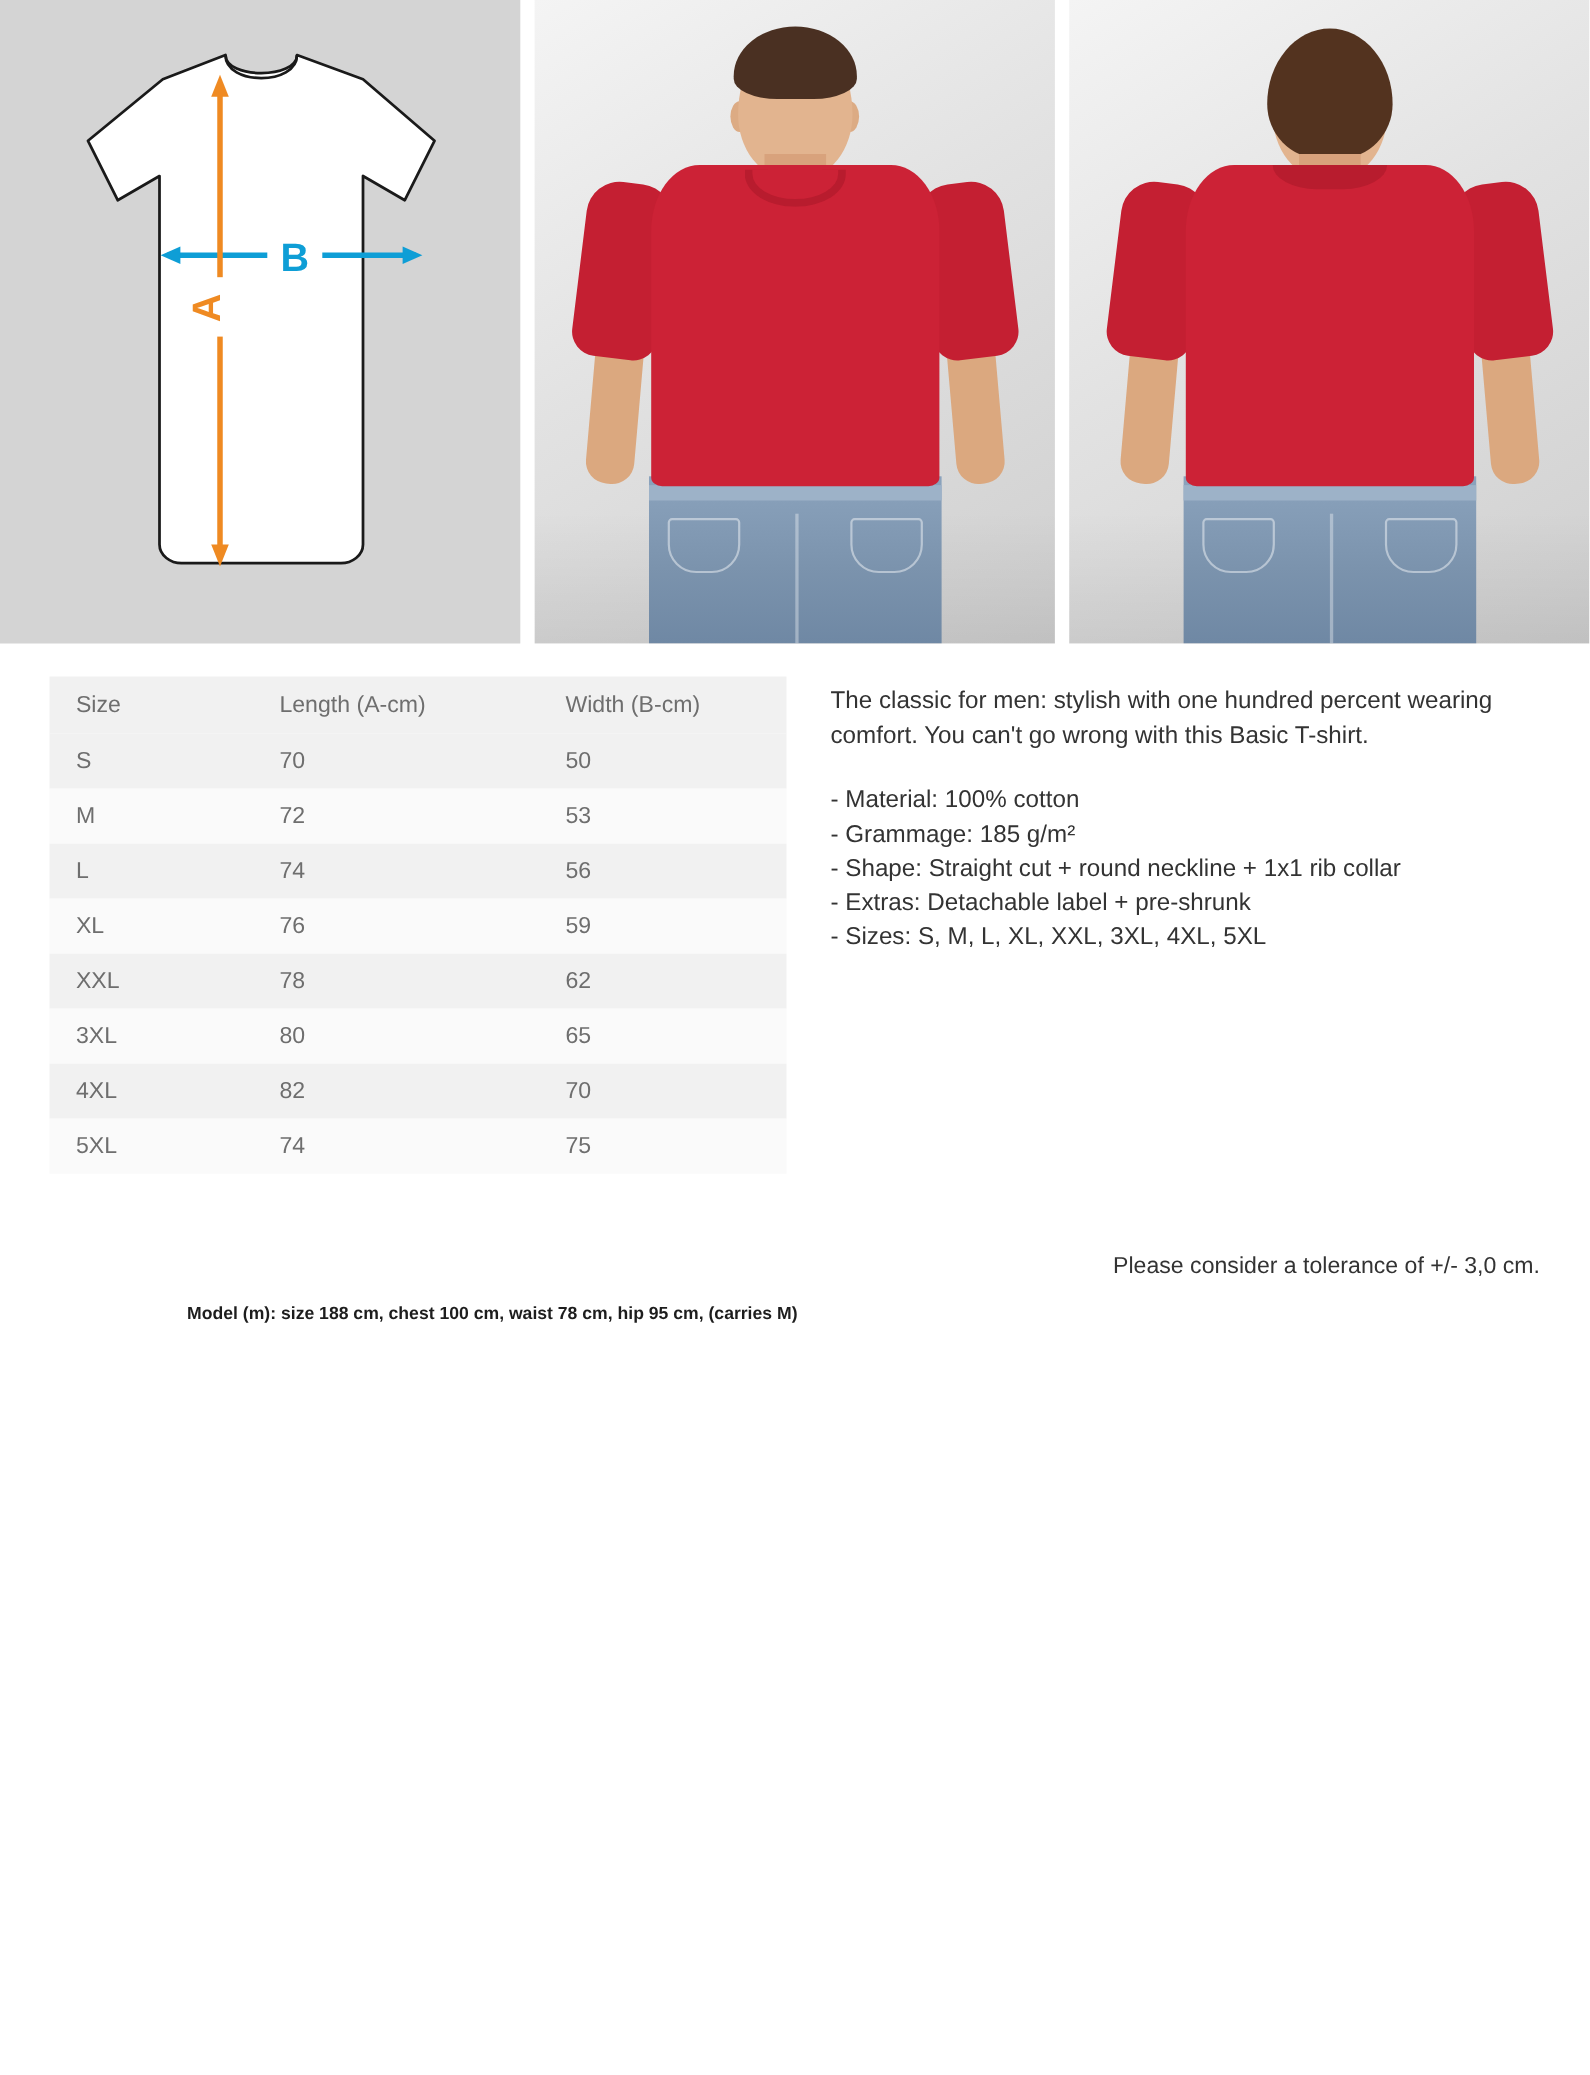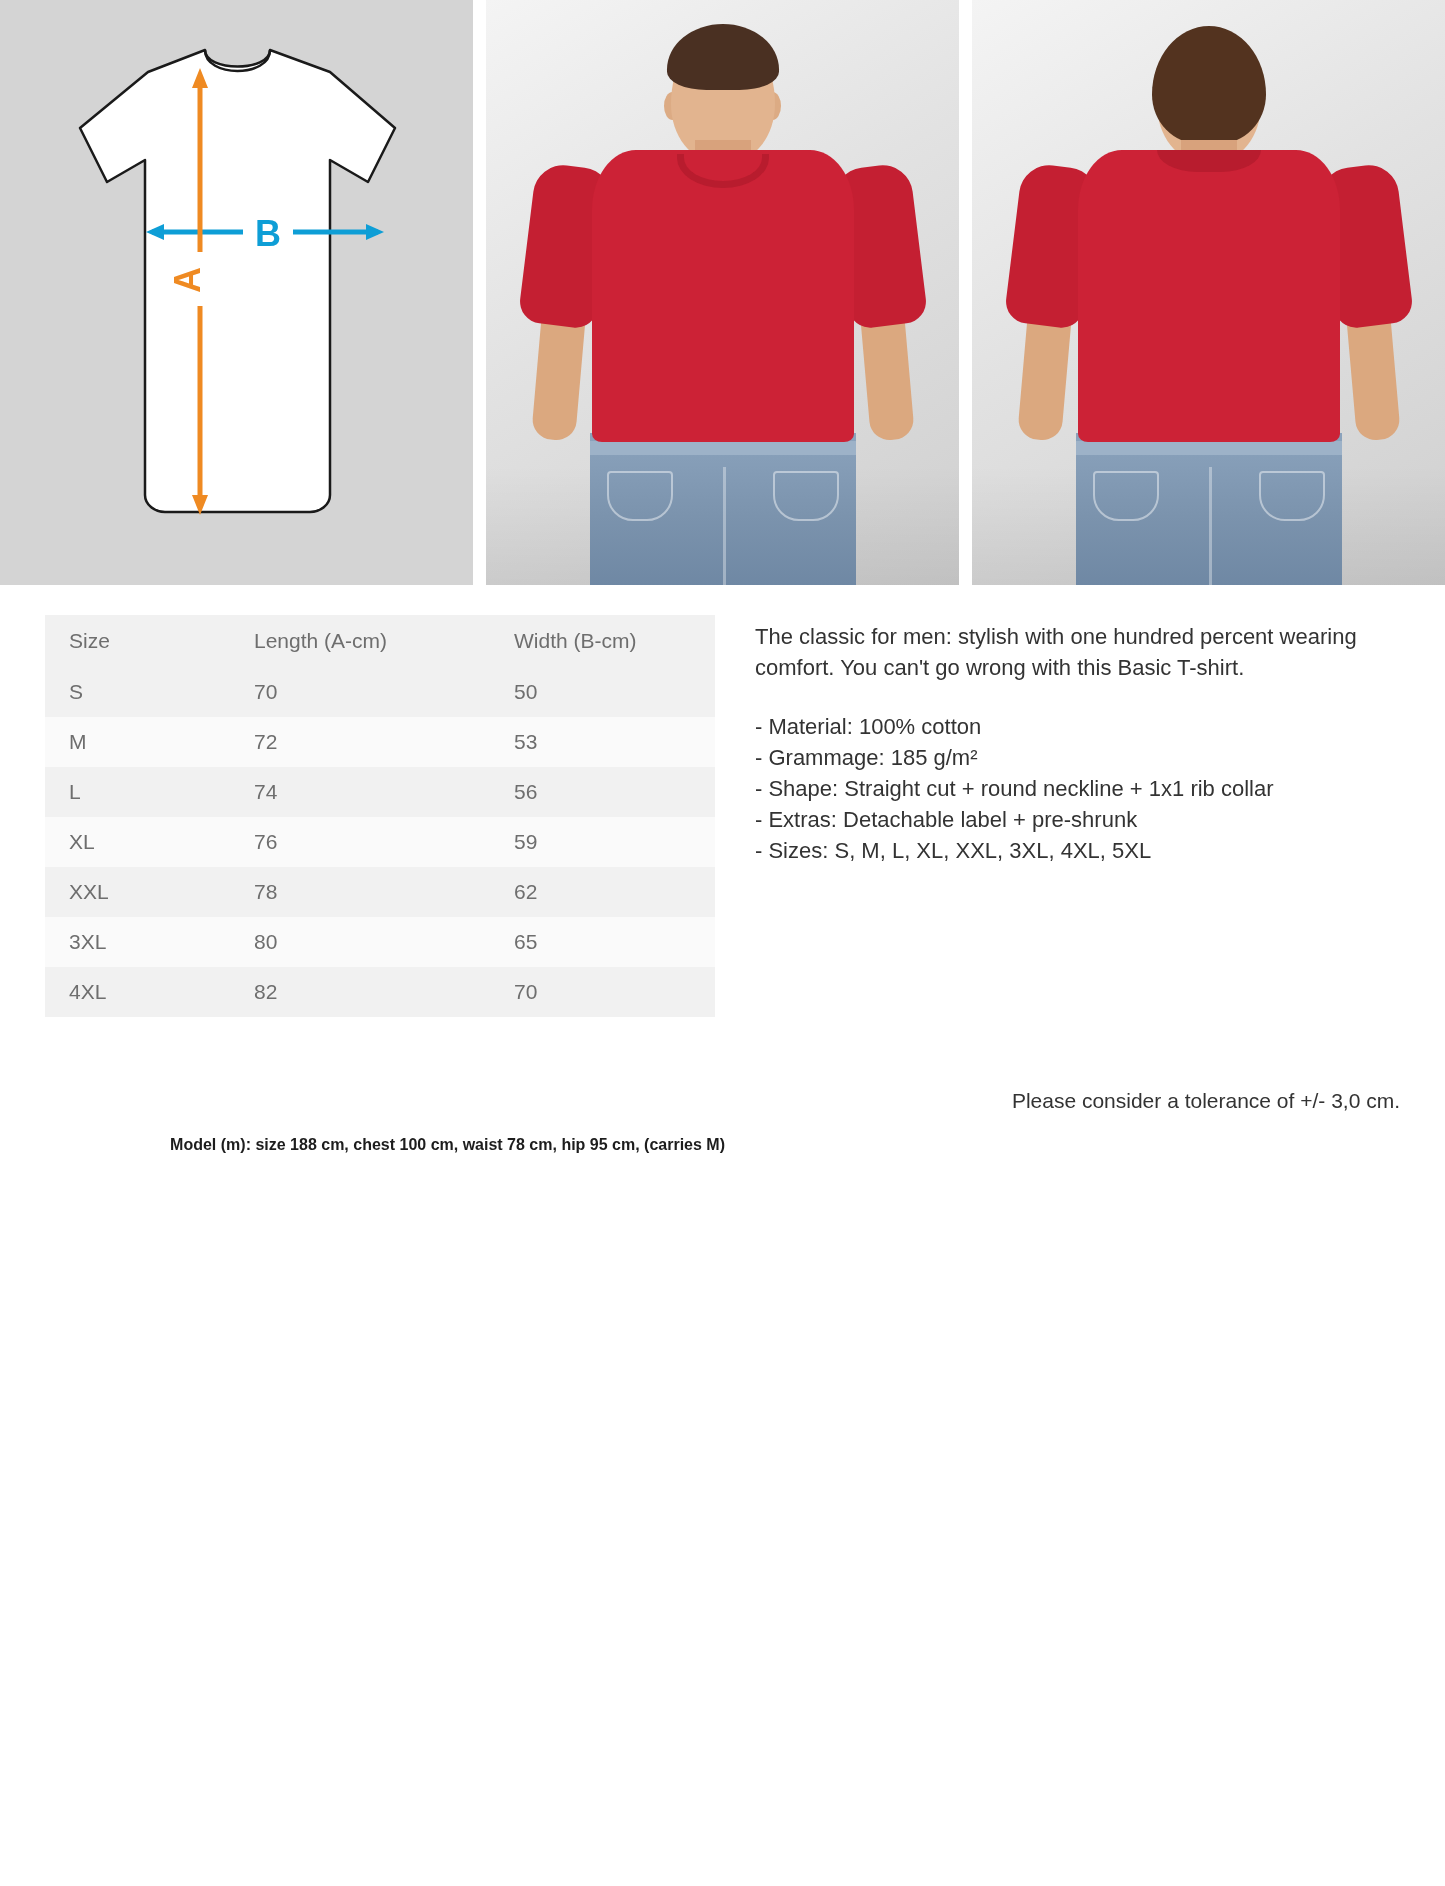--- a/index.html
+++ b/index.html
@@ -340,20 +340,25 @@
         <tr class="even">
           <td>3XL</td>
           <td>80</td>
           <td>65</td>
         </tr>
         <tr class="odd">
           <td>4XL</td>
           <td>82</td>
           <td>70</td>
         </tr>
+        <tr class="even">
+          <td>5XL</td>
+          <td>74</td>
+          <td>75</td>
+        </tr>
       </tbody>
     </table>
   </div>
 
   <div class="desc">
     <p>The classic for men: stylish with one hundred percent wearing comfort. You can't go wrong with this Basic T-shirt.</p>
     <ul>
       <li>- Material: 100% cotton</li>
       <li>- Grammage: 185 g/m²</li>
       <li>- Shape: Straight cut + round neckline + 1x1 rib collar</li>

